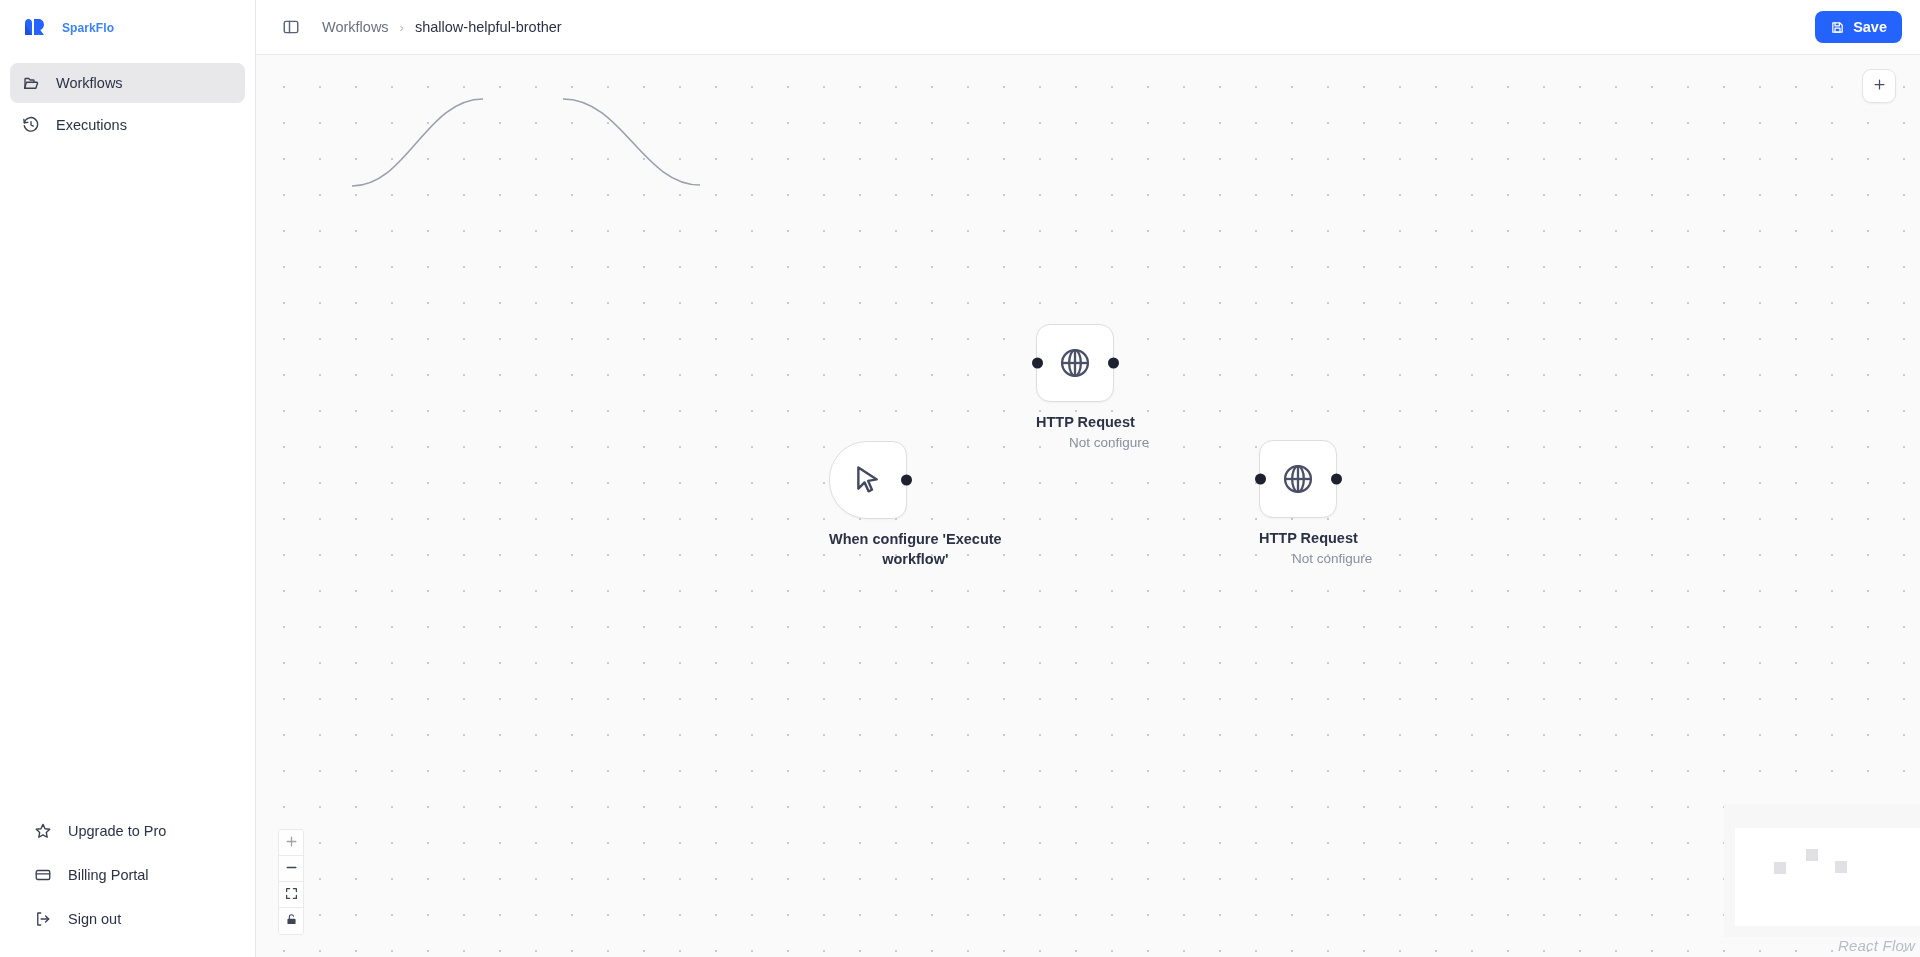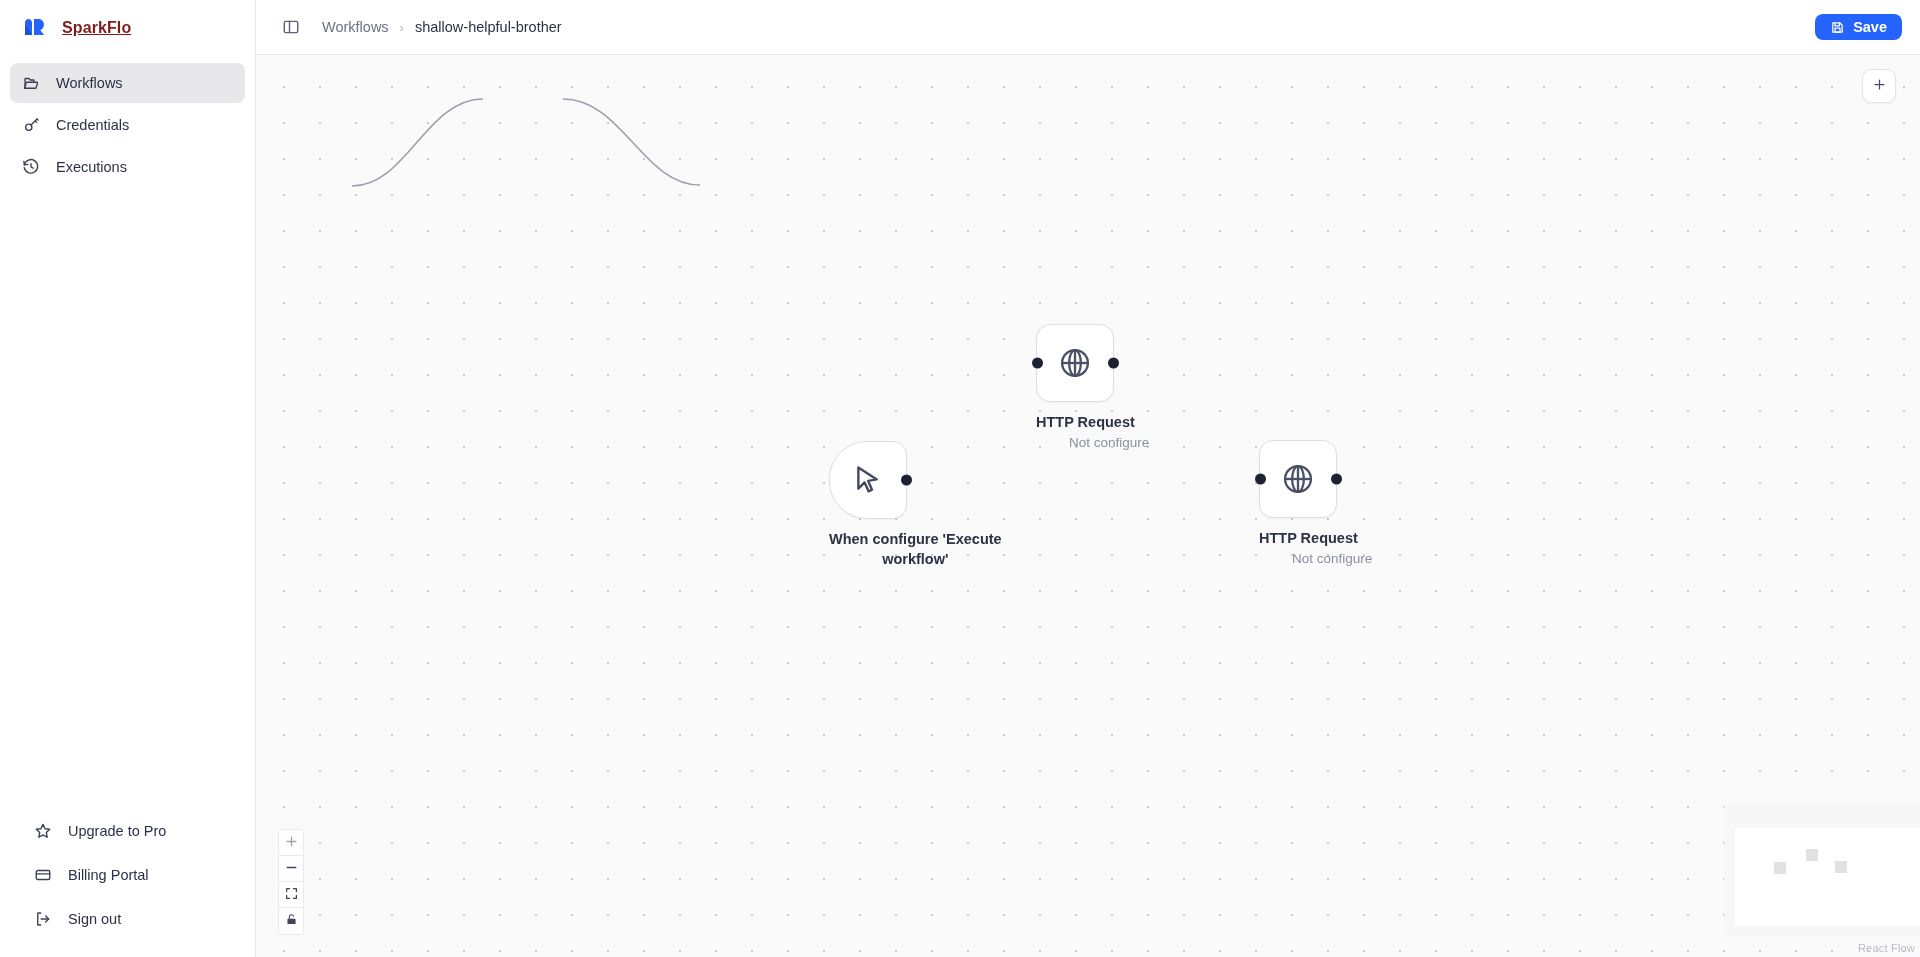--- a/index.html
+++ b/index.html
@@ -20,23 +20,22 @@
     display: flex; flex-direction: column;
     flex: 0 0 256px;
   }
   .brand {
     height: 55px; flex: 0 0 55px;
     display: flex; align-items: center;
     padding-left: 22px; gap: 14px;
   }
   .brand-logo { width: 26px; height: 26px; display: block; }
   .brand-name {
-    font-size: 16px; font-weight: bold; color: #7f1d1d;
+    font-size: 12px; font-weight: bold; color: #3b82f6;
     letter-spacing: .1px;
-    text-decoration: underline;
   }
   .nav-top { padding: 8px 10px 0 10px; display: flex; flex-direction: column; gap: 2px; }
   .nav-item {
     display: flex; align-items: center; gap: 16px;
     height: 40px; padding: 0 12px;
     border-radius: 8px; cursor: pointer;
     color: #2c3246; font-size: 14.5px;
   }
   .nav-item.active { background: #e8e8ea; }
   .nav-icon { width: 18px; height: 18px; display: flex; align-items: center; justify-content: center; flex: 0 0 18px; }
@@ -60,21 +59,21 @@
   }
   .crumbs { display: flex; align-items: center; gap: 11px; font-size: 14.5px; }
   .crumb-link { color: #6b7183; cursor: pointer; }
   .crumb-sep { color: #b4b8c4; font-size: 13px; }
   .crumb-current { color: #2c3246; }
   .topbar-right { margin-left: auto; display: flex; align-items: center; }
   .save-btn {
     display: flex; align-items: center; gap: 8px;
     background: #2563ff; color: #fff;
     border: none; border-radius: 8px;
-    height: 26px; padding: 0 15px;
+    height: 32px; padding: 0 15px;
     font-size: 14.5px; font-weight: bold;
     font-family: "Liberation Sans", sans-serif;
     cursor: pointer;
   }
   .save-btn svg { display: block; }
 
   
   .canvas {
     flex: 1 1 auto; position: relative; overflow: hidden;
     background-color: #fafafa;
@@ -154,22 +153,23 @@
     border: none;
   }
   .minimap-inner {
     position: absolute; left: 11px; top: 24px;
     width: 188px; height: 98px;
     background: #ffffff;
   }
   .mm-node { position: absolute; background: #e1e1e4; }
   .attribution {
     position: absolute; right: 5px; bottom: 3px;
-    font-size: 11px; color: #b9bcc6;
+    font-size: 15px; color: #b9bcc6;
     letter-spacing: .2px;
+    font-style: italic;
   }
 </style>
 </head>
 <body>
 
 <div class="app">
 
   <aside class="sidebar">
     <div class="brand">
       <span class="brand-logo">
@@ -187,31 +187,20 @@
       <div class="nav-item active">
         <span class="nav-icon">
           <svg width="18" height="18" viewBox="0 0 24 24" fill="none" stroke="#3a4054" stroke-width="1.8" stroke-linecap="round" stroke-linejoin="round">
             <path d="M4 19V7a1 1 0 0 1 1-1h4l2 2h4a1 1 0 0 1 1 1v1"></path>
             <path d="M3.5 19l2.2-7.3a1 1 0 0 1 1-.7h13a1 1 0 0 1 .95 1.3L18.5 19H3.5Z"></path>
           </svg>
         </span>
         <span>Workflows</span>
       </div>
 
-      <div class="nav-item">
-        <span class="nav-icon">
-          <svg width="18" height="18" viewBox="0 0 24 24" fill="none" stroke="#3a4054" stroke-width="1.8" stroke-linecap="round" stroke-linejoin="round">
-            <circle cx="9" cy="15" r="4.2"></circle>
-            <path d="M12 12l8-8"></path>
-            <path d="M17.5 6.5l2 2"></path>
-            <path d="M20 4l1.5 1.5"></path>
-          </svg>
-        </span>
-        <span>Credentials</span>
-      </div>
 
       <div class="nav-item">
         <span class="nav-icon">
           <svg width="18" height="18" viewBox="0 0 24 24" fill="none" stroke="#3a4054" stroke-width="1.8" stroke-linecap="round" stroke-linejoin="round">
             <path d="M3.1 9A9 9 0 1 1 3 12.8"></path>
             <polyline points="2.5,4.5 3.1,9.2 7.8,8.4"></polyline>
             <polyline points="12,7.6 12,12 15,13.6"></polyline>
           </svg>
         </span>
         <span>Executions</span>

